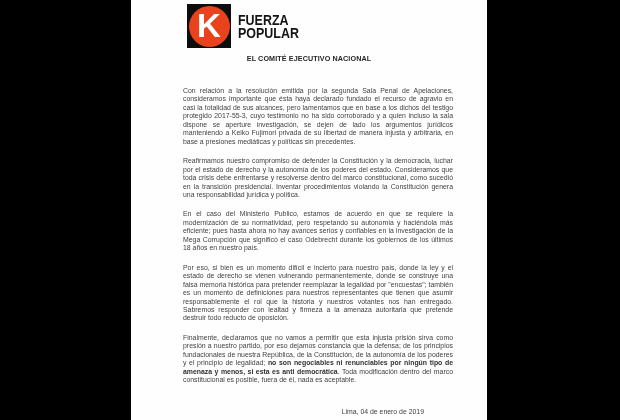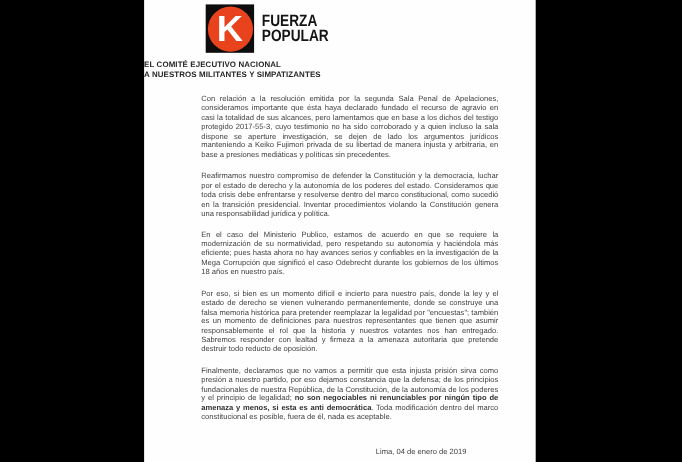--- a/index.html
+++ b/index.html
@@ -52,20 +52,21 @@
     line-height: 13.4px;
     color: #141414;
     transform: scaleX(0.83);
     transform-origin: left center;
     white-space: nowrap;
   }
   .doc-title {
     position: absolute;
     top: 55px; left: 0;
     width: 100%;
+    text-align: center;
     font-weight: bold;
     font-size: 7.2px;
     line-height: 8.8px;
     letter-spacing: 0.1px;
     color: #262626;
   }
   .body-text {
     position: absolute;
     top: 87px; left: 52px;
     width: 270px;
@@ -101,21 +102,20 @@
         </div>
       </div>
       <div class="logo-word">
         <div>FUERZA</div>
         <div>POPULAR</div>
       </div>
     </div>
 
     <div class="doc-title">
       <div>EL COMITÉ EJECUTIVO NACIONAL</div>
-      <div>A NUESTROS MILITANTES Y SIMPATIZANTES</div>
     </div>
 
     <div class="body-text">
       <p>Con relación a la resolución emitida por la segunda Sala Penal de Apelaciones, consideramos importante que ésta haya declarado fundado el recurso de agravio en casi la totalidad de sus alcances, pero lamentamos que en base a los dichos del testigo protegido 2017-55-3, cuyo testimonio no ha sido corroborado y a quien incluso la sala dispone se aperture investigación, se dejen de lado los argumentos jurídicos manteniendo a Keiko Fujimori privada de su libertad de manera injusta y arbitraria, en base a presiones mediáticas y políticas sin precedentes.</p>
       <p>Reafirmamos nuestro compromiso de defender la Constitución y la democracia, luchar por el estado de derecho y la autonomía de los poderes del estado. Consideramos que toda crisis debe enfrentarse y resolverse dentro del marco constitucional, como sucedió en la transición presidencial. Inventar procedimientos violando la Constitución genera una responsabilidad jurídica y política.</p>
       <p>En el caso del Ministerio Publico, estamos de acuerdo en que se requiere la modernización de su normatividad, pero respetando su autonomía y haciéndola más eficiente; pues hasta ahora no hay avances serios y confiables en la investigación de la Mega Corrupción que significó el caso Odebrecht durante los gobiernos de los últimos 18 años en nuestro país.</p>
       <p>Por eso, si bien es un momento difícil e incierto para nuestro país, donde la ley y el estado de derecho se vienen vulnerando permanentemente, donde se construye una falsa memoria histórica para pretender reemplazar la legalidad por "encuestas"; también es un momento de definiciones para nuestros representantes que tienen que asumir responsablemente el rol que la historia y nuestros votantes nos han entregado. Sabremos responder con lealtad y firmeza a la amenaza autoritaria que pretende destruir todo reducto de oposición.</p>
       <p><span>Finalmente, declaramos que no vamos a permitir que esta injusta prisión sirva como presión a nuestro partido, por eso dejamos constancia que la defensa; de los principios fundacionales de nuestra República, de la Constitución, de la autonomía de los poderes y el principio de legalidad; </span><span class="bold-passage">no son negociables ni renunciables por ningún tipo de amenaza y menos, si esta es anti democrática</span><span>. Toda modificación dentro del marco constitucional es posible, fuera de él, nada es aceptable.</span></p>
     </div>
 

